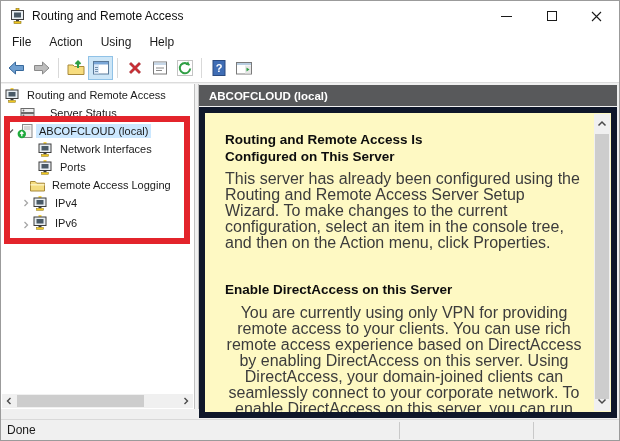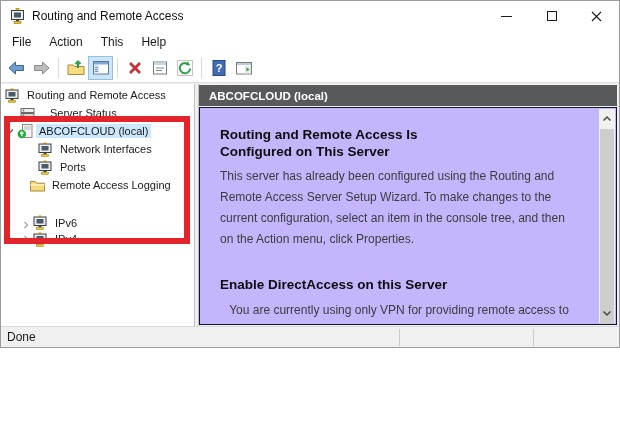--- a/index.html
+++ b/index.html
@@ -1,20 +1,20 @@
 <!DOCTYPE html>
 <html><head>
 <meta charset="utf-8">
 <style>
   * { margin: 0; padding: 0; box-sizing: border-box; }
   html, body { background: #ffffff; }
   body { font-family: "Liberation Sans", sans-serif; }
 
   .window {
-    position: relative; width: 620px; height: 348px;
+    position: relative; width: 620px; height: 441px;
     background: #ffffff; border: 1px solid #9b9b9b; overflow: hidden;
   }
 
   
   .titlebar { position: absolute; top: 0; left: 0; right: 0; height: 30px; background: #fff; }
   .title-icon { position: absolute; left: 9px; top: 7px; width: 16px; height: 16px; }
   .title-text { position: absolute; left: 31px; top: 8px; font-size: 12px; color: #101010; white-space: nowrap; }
   .caption-btns { position: absolute; right: 0; top: 0; display: flex; height: 30px; }
   .cap-btn { width: 45px; height: 30px; display: flex; align-items: center; justify-content: center; }
   .min-glyph { width: 11px; height: 1px; background: #1a1a1a; }
@@ -51,24 +51,24 @@
   .hscroll { position: absolute; left: 1px; right: 1px; bottom: 1px; height: 14px; background: #f0f0f0; }
   .hscroll .arrow { position: absolute; top: 0; width: 14px; height: 14px; display: flex; align-items: center; justify-content: center; }
   .hscroll .arrow.left { left: 0; } .hscroll .arrow.right { right: 0; }
   .hscroll .thumb { position: absolute; left: 15px; top: 1px; width: 127px; height: 12px; background: #cdcdcd; }
 
   
   .right-pane { position: absolute; left: 198px; top: 2px; right: 2px; bottom: 1px; }
   .pane-header { height: 21px; background: #58595b; color: #ffffff; font-size: 11.5px; font-weight: bold;
     display: flex; align-items: center; padding-left: 10px; }
   .pane-content { position: absolute; top: 22px; left: 0; right: 0; bottom: 0;
-    background: #c4b5fd; border: 1px solid #0f172a; overflow: hidden; }
+    background: #fef9c3; border: 6px solid #0f172a; overflow: hidden; }
 
   .doc-h { position: absolute; left: 20px; font-size: 13.5px; font-weight: bold; color: #0d0d0d; line-height: 16.5px; }
-  .doc-p { position: absolute; left: 20px; width: 358px; font-size: 12px; color: #3c3c3c; line-height: 21px; }
+  .doc-p { position: absolute; left: 20px; width: 358px; font-size: 16px; color: #3c3c3c; line-height: 16px; }
   .h1 { top: 19px; width: 245px; }
   .p1 { top: 58px; }
   .h2 { top: 169px; width: 340px; }
   .p2 { top: 192px; text-align: center; }
 
   .vscroll { position: absolute; top: 1px; right: 1px; bottom: 1px; width: 16px; background: #f0f0f0; }
   .vscroll .arrow { position: absolute; left: 0; width: 16px; height: 16px; display: flex; align-items: center; justify-content: center; }
   .vscroll .arrow.up { top: 2px; } .vscroll .arrow.down { bottom: 2px; }
   .vscroll .thumb { position: absolute; left: 1px; width: 14px; top: 20px; height: 265px; background: #cdcdcd; }
 
@@ -110,21 +110,21 @@
         <svg width="11" height="11" viewBox="0 0 11 11">
             <path d="M1 1 L10 10 M10 1 L1 10" stroke="#1a1a1a" stroke-width="1.1"></path>
           </svg>
       </div>
     </div>
   </div>
 
   <div class="menubar">
     <span class="menu-item">File</span>
     <span class="menu-item">Action</span>
-    <span class="menu-item">This</span>
+    <span class="menu-item">Using</span>
     <span class="menu-item">Help</span>
   </div>
 
   <div class="toolbar">
     <div class="tb-btn">
       <svg width="19" height="18" viewBox="0 0 19 18">
           <path d="M8.5 3 L2 9 L8.5 15 L8.5 11.5 L16.5 11.5 L16.5 6.5 L8.5 6.5 Z" fill="#6f9fd0" stroke="#37699c" stroke-width="1"></path>
         </svg>
     </div>
     <div class="tb-btn">
@@ -260,21 +260,21 @@
       <div class="tree-row" style="top:92px; left:28px;">
         <span class="node-icon">
           <svg width="15" height="13" viewBox="0 0 15 13">
             <path d="M0.5 2.5 L5.2 2.5 L6.7 4.2 L14.5 4.2 L14.5 12 L0.5 12 Z" fill="#f4dc7f" stroke="#a8893a"></path>
             <path d="M0.5 5.8 L14.5 5.8" stroke="#fdf3c2" stroke-width="1.4"></path>
           </svg>
         </span>
         <span class="tree-label">Remote Access Logging</span>
       </div>
 
-      <div class="tree-row" style="top:110px; left:19px;margin-top:36px;">
+      <div class="tree-row" style="top:110px; left:19px;">
         <span class="chev">
           <svg width="10" height="10" viewBox="0 0 10 10">
               <path d="M3.5 2 L6.5 5 L3.5 8" fill="none" stroke="#a6a6a6" stroke-width="1.3"></path>
             </svg>
         </span>
         <span class="node-icon">
           <svg width="15" height="15" viewBox="0 0 15 15">
             <rect x="5.5" y="0.2" width="3" height="1.6" fill="#f2c81e"></rect>
             <rect x="1" y="2" width="12" height="8.5" fill="#e9eff3" stroke="#3c3c3c"></rect>
             <rect x="3.5" y="4" width="7" height="4.5" fill="#4a5a66"></rect>

